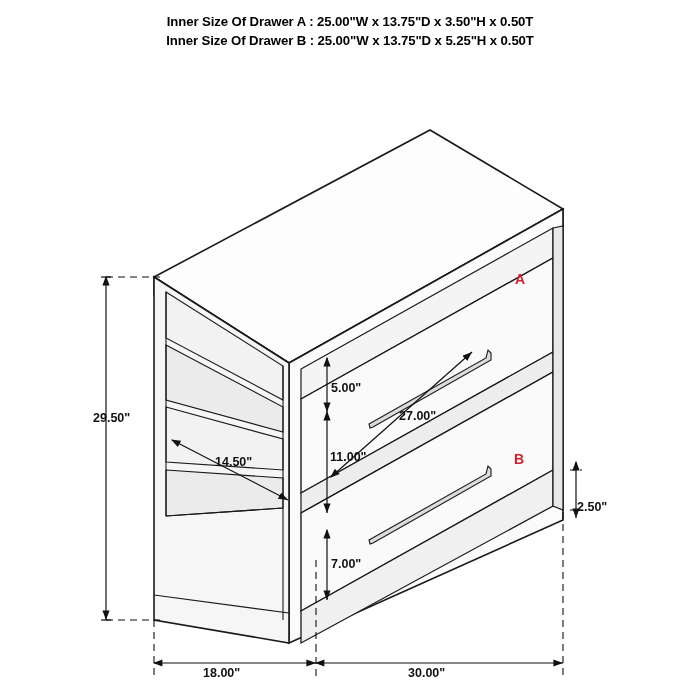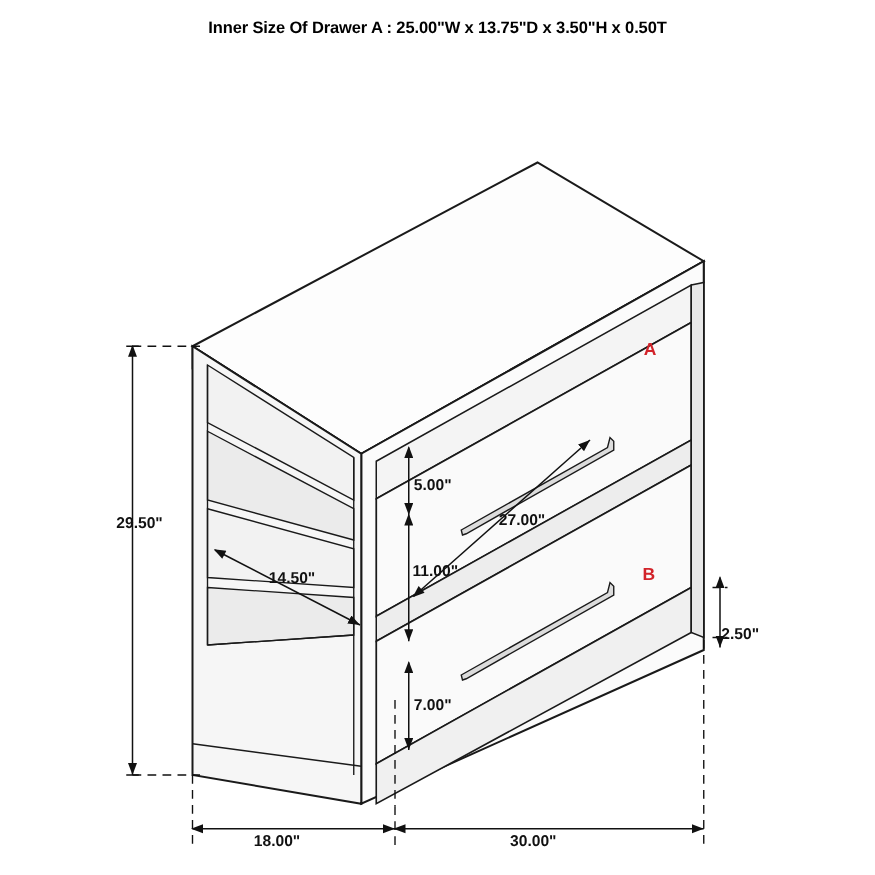--- a/index.html
+++ b/index.html
@@ -48,20 +48,21 @@
     color: #d2232a;
   }
 </style>
 </head>
 <body>
 
 <div id="stage">
 
   <div class="header">
     <div>Inner Size Of Drawer A : 25.00"W x 13.75"D x 3.50"H x 0.50T</div>
+    <div>Inner Size Of Drawer B : 25.00"W x 13.75"D x 5.25"H x 0.50T</div>
   </div>
 
   <svg width="700" height="700" viewBox="0 0 700 700">
     <defs>
       <marker id="ah" markerWidth="9" markerHeight="9" refX="8" refY="3" orient="auto" markerUnits="strokeWidth">
         <path d="M0,0 L8,3 L0,6 z" fill="#111"></path>
       </marker>
       <marker id="ahs" markerWidth="9" markerHeight="9" refX="1" refY="3" orient="auto" markerUnits="strokeWidth">
         <path d="M8,0 L0,3 L8,6 z" fill="#111"></path>
       </marker>

